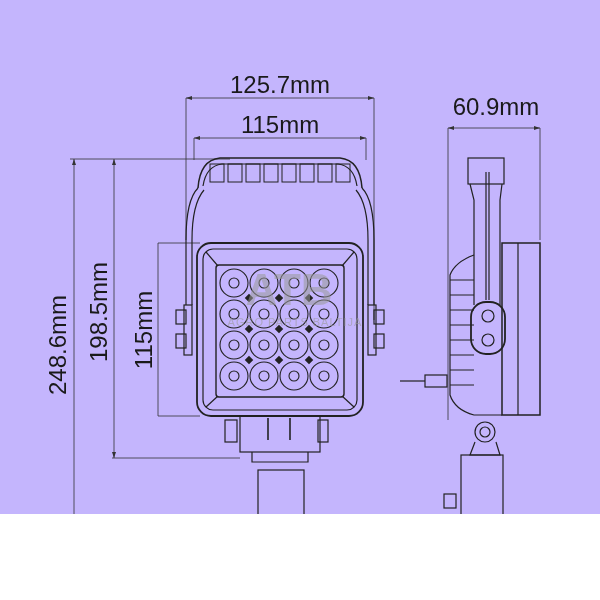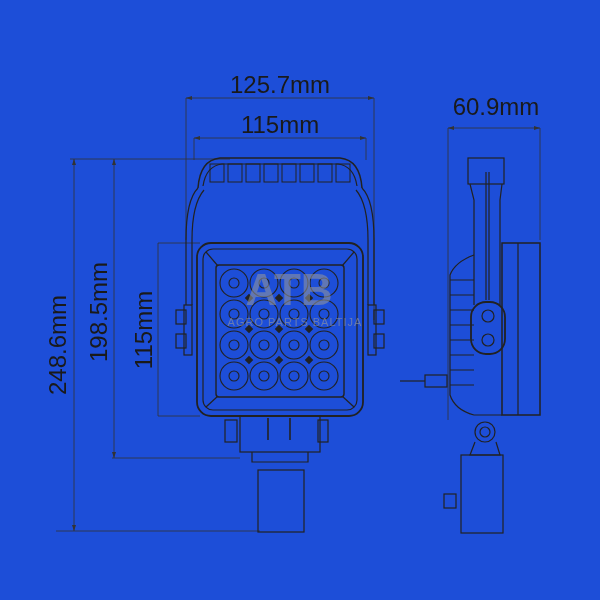--- a/index.html
+++ b/index.html
@@ -1,16 +1,16 @@
 <!DOCTYPE html>
 <html><head>
 <meta charset="utf-8">
 <style>
   html,body{margin:0;padding:0;background:#fff;}
-  #canvas{position:relative;width:600px;height:600px;background:#1d4ed8;overflow:hidden;}
+  #canvas{position:relative;width:600px;height:514px;background:#c4b5fd;overflow:hidden;}
   svg{position:absolute;left:0;top:0;}
   .dim{font-family:"Liberation Sans",sans-serif;font-size:24px;fill:#1a1a1a;}
   .wm{font-family:"Liberation Sans",sans-serif;font-weight:bold;fill:#9a9a9a;opacity:.55;}
   .wm-sub{font-family:"Liberation Sans",sans-serif;fill:#9a9a9a;opacity:.6;font-size:11px;letter-spacing:1px;}
 </style>
 </head>
 <body>
 
 <div id="canvas">
 <svg width="600" height="600" viewBox="0 0 600 600" stroke="#222" fill="none" stroke-width="1.2">

